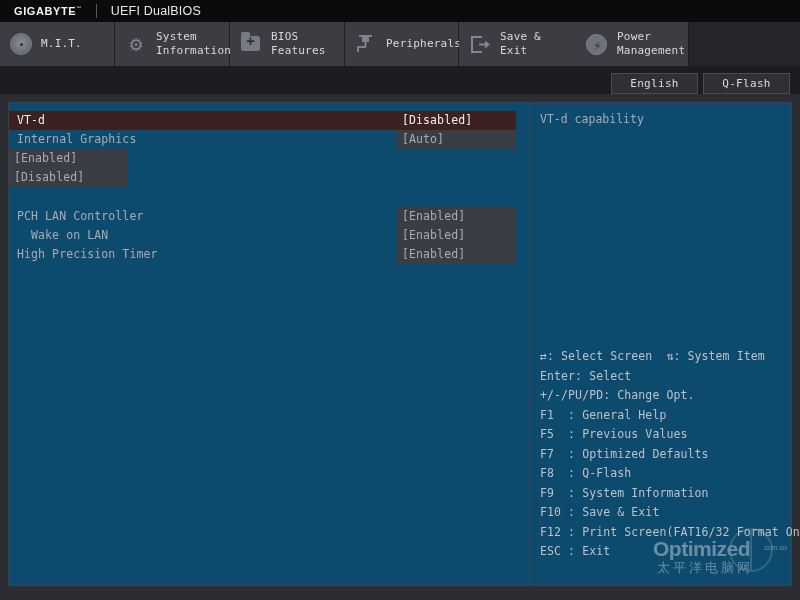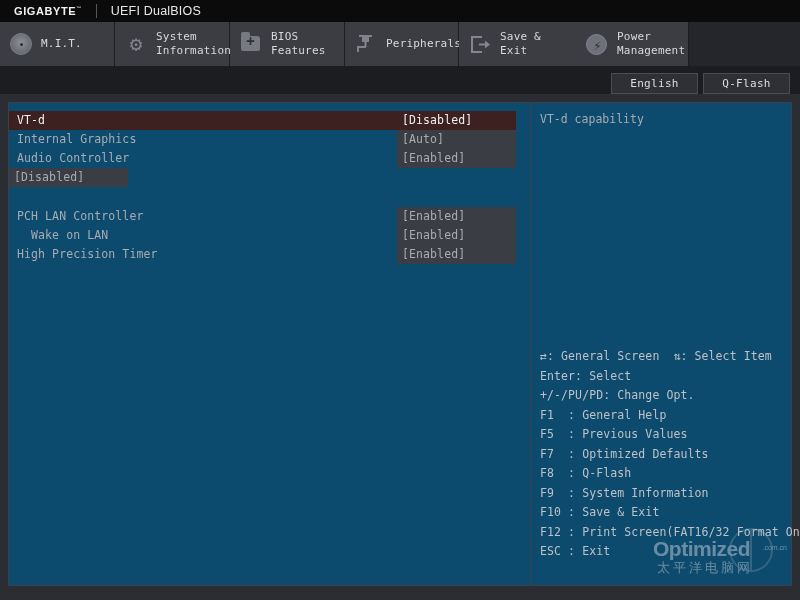--- a/index.html
+++ b/index.html
@@ -413,21 +413,20 @@
   <div id="settings-pane">
     <div class="srow selected">
       <div class="sname">VT-d</div>
       <div class="sval">[Disabled]</div>
     </div>
     <div class="srow">
       <div class="sname">Internal Graphics</div>
       <div class="sval">[Auto]</div>
     </div>
     <div class="srow">
-      <div class="sname">Audio Controller</div>
       <div class="sval">[Enabled]</div>
     </div>
     <div class="srow">
       <div class="sval">[Disabled]</div>
     </div>
     <div class="srow spacer"></div>
     <div class="srow">
       <div class="sname">PCH LAN Controller</div>
       <div class="sval">[Enabled]</div>
     </div>
@@ -438,21 +437,21 @@
     <div class="srow">
       <div class="sname">High Precision Timer</div>
       <div class="sval">[Enabled]</div>
     </div>
   </div>
 
   <div id="help-pane">
     <div id="help-text">VT-d capability</div>
 
     <div id="keyhelp">
-      <div class="keyline">⇄: General Screen  ⇅: Select Item</div>
+      <div class="keyline">⇄: Select Screen  ⇅: System Item</div>
       <div class="keyline">Enter: Select</div>
       <div class="keyline">+/-/PU/PD: Change Opt.</div>
       <div class="keyline">F1  : General Help</div>
       <div class="keyline">F5  : Previous Values</div>
       <div class="keyline">F7  : Optimized Defaults</div>
       <div class="keyline">F8  : Q-Flash</div>
       <div class="keyline">F9  : System Information</div>
       <div class="keyline">F10 : Save &amp; Exit</div>
       <div class="keyline">F12 : Print Screen(FAT16/32 Format Only)</div>
       <div class="keyline">ESC : Exit</div>

